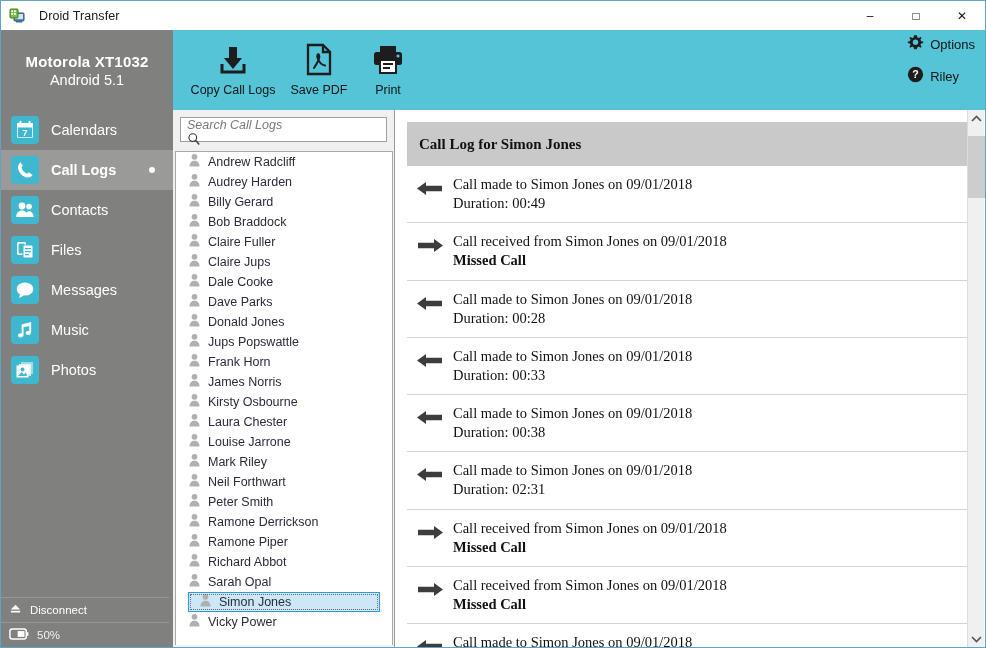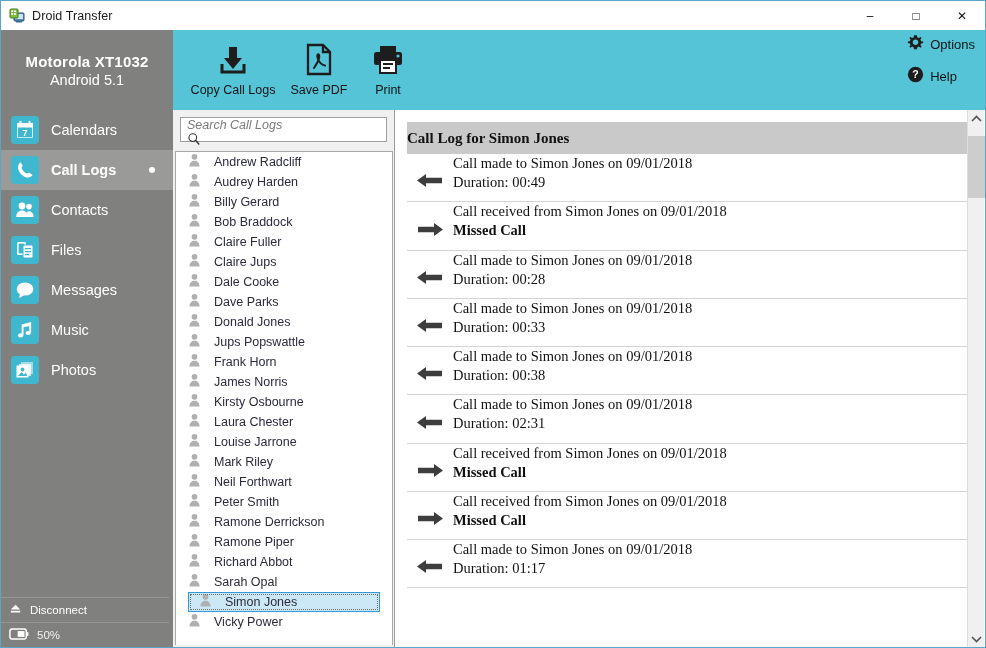--- a/index.html
+++ b/index.html
@@ -28,21 +28,21 @@
     width: 984px;
     height: 29px;
     background: #ffffff;
     display: flex;
     align-items: center;
   }
   #title-left {
     display: flex;
     align-items: center;
     padding-left: 8px;
-    gap: 7px;
+    gap: 14px;
   }
   .app-icon {
     width: 16px; height: 16px;
     position: relative;
     flex: 0 0 auto;
   }
   #title-text {
     font-size: 12.5px;
     color: #1a1a1a;
     letter-spacing: 0.1px;
@@ -237,21 +237,21 @@
     height: 494px;
     background: #ffffff;
     border: 1px solid #a8a8a8;
     border-bottom: none;
     overflow: hidden;
   }
   .contact-row {
     height: 20px;
     display: flex;
     align-items: center;
-    gap: 13px;
+    gap: 7px;
     padding-left: 12px;
     cursor: default;
   }
   .contact-row .cname {
     font-size: 12.5px;
     color: #2b2b3b;
   }
   .contact-row.selected {
     background: #cce8f6;
     border: 1px solid #3399d9;
@@ -265,40 +265,40 @@
   #mainpane {
     position: absolute;
     left: 394px; top: 109px;
     width: 590px;
     height: 537px;
     background: #ffffff;
     overflow: hidden;
   }
   #log-header {
     margin: 12px 12px 0 12px;
-    height: 32px;
+    height: 44px;
     background: #c9c9c9;
     display: flex;
     align-items: center;
-    padding-left: 0;
+    padding-left: 12px;
   }
   #log-header-text {
     font-family: "Liberation Serif", serif;
     font-size: 15px;
     font-weight: bold;
     color: #111;
   }
   #log-list {
     margin: 0 12px;
   }
   .log-entry {
     display: flex;
-    align-items: flex-end;
+    align-items: flex-start;
     gap: 10px;
-    padding: 0 0 9px 10px;
+    padding: 9px 0 9px 10px;
     border-bottom: 1px solid #d4d4d4;
   }
   .log-arrow {
     flex: 0 0 auto;
     margin-top: 6px;
   }
   .log-lines {
     font-family: "Liberation Serif", serif;
     font-size: 14.5px;
     color: #111;
@@ -421,21 +421,21 @@
           </span>
           <span class="trlabel">Options</span>
         </div>
         <div class="tr-item">
           <span>
             <svg width="17" height="17" viewBox="0 0 20 20">
               <circle cx="10" cy="10" r="9" fill="#1d1d1d"></circle>
               <text x="10" y="14.6" font-family="Liberation Sans, sans-serif" font-size="12.5" font-weight="bold" fill="#ffffff" text-anchor="middle">?</text>
             </svg>
           </span>
-          <span class="trlabel">Help</span>
+          <span class="trlabel">Riley</span>
         </div>
       </div>
 
     </div>
   </div>
 
   <div id="sidebar">
 
     <div class="nav-item">
       <span class="nav-icon">

